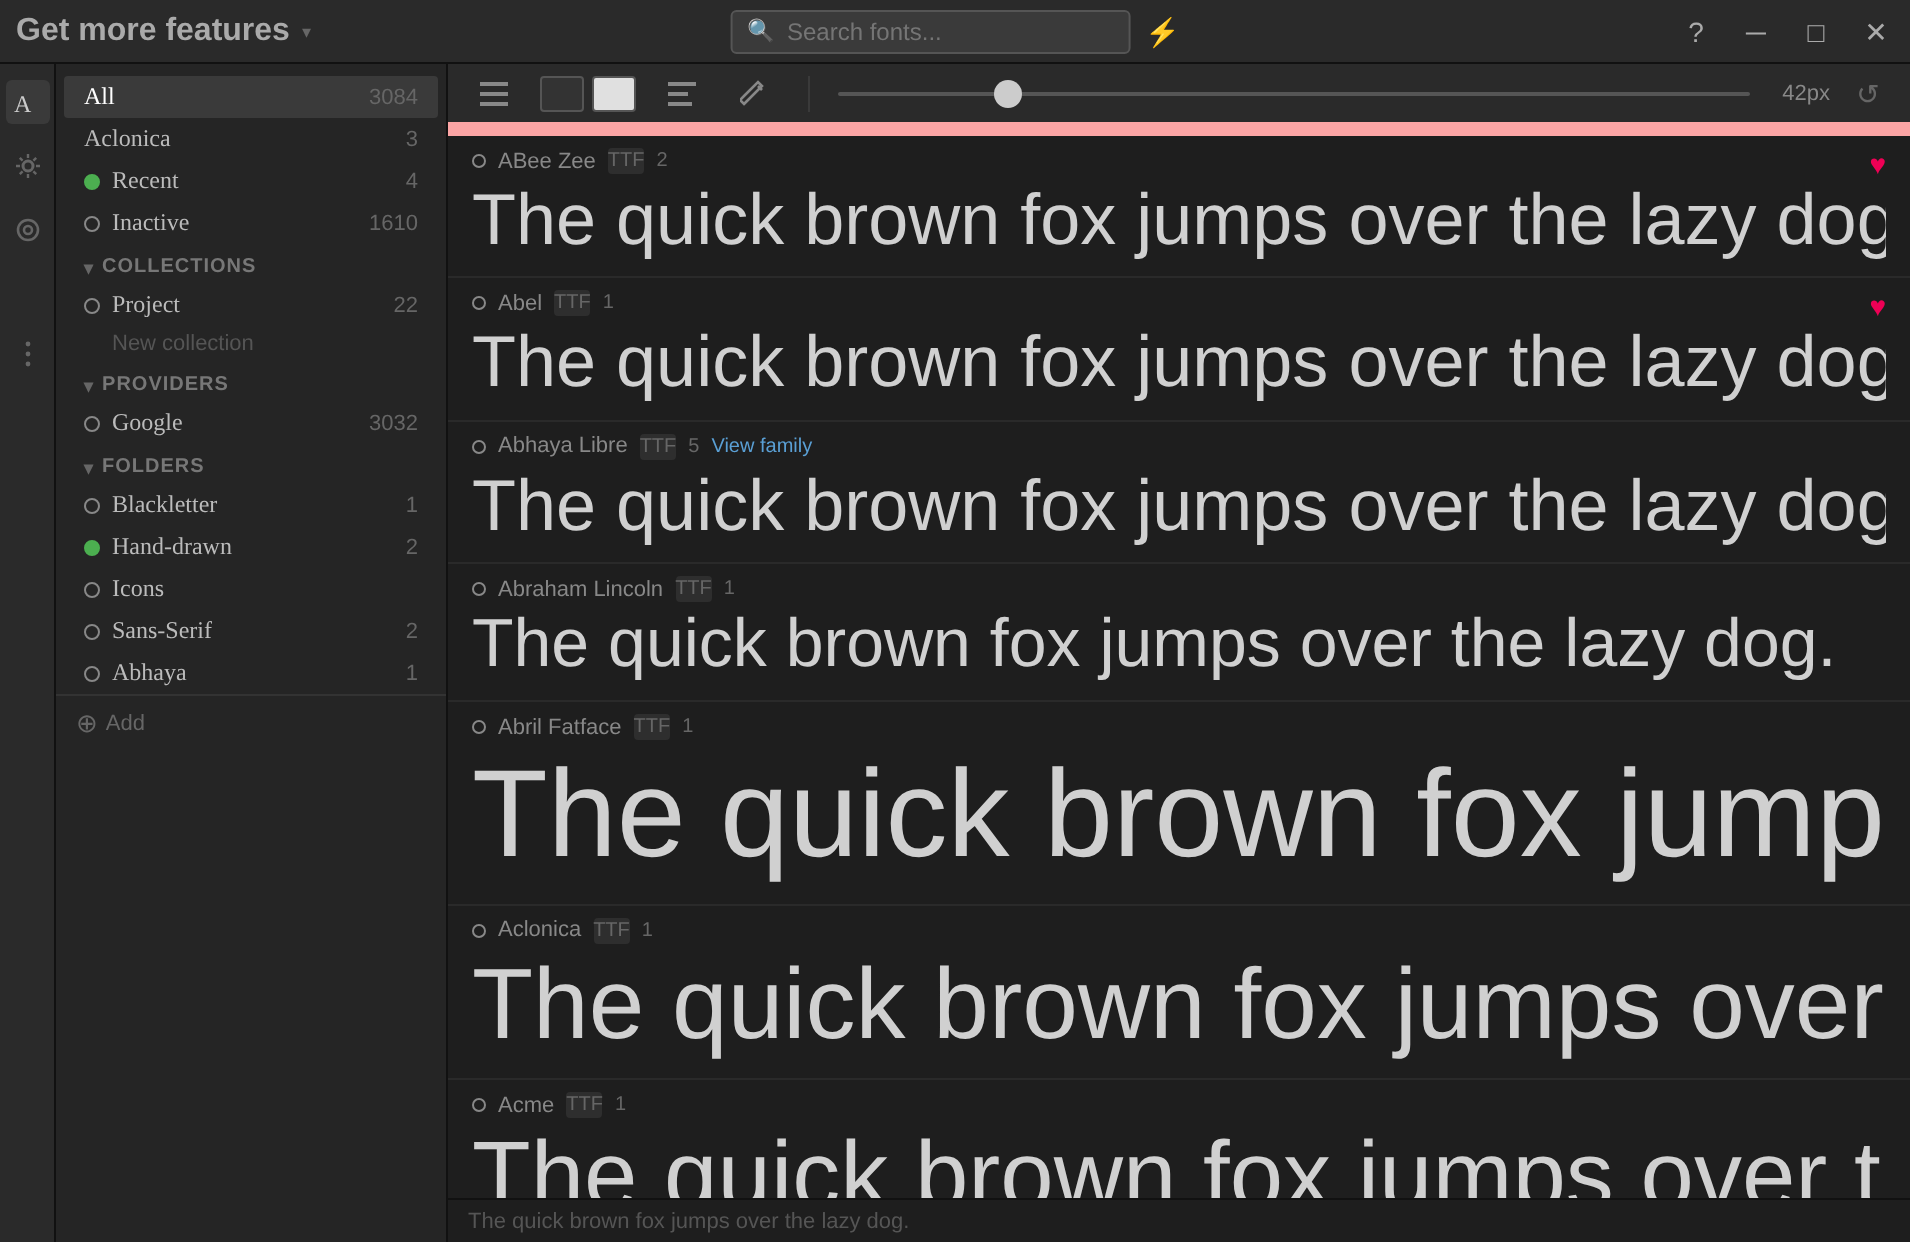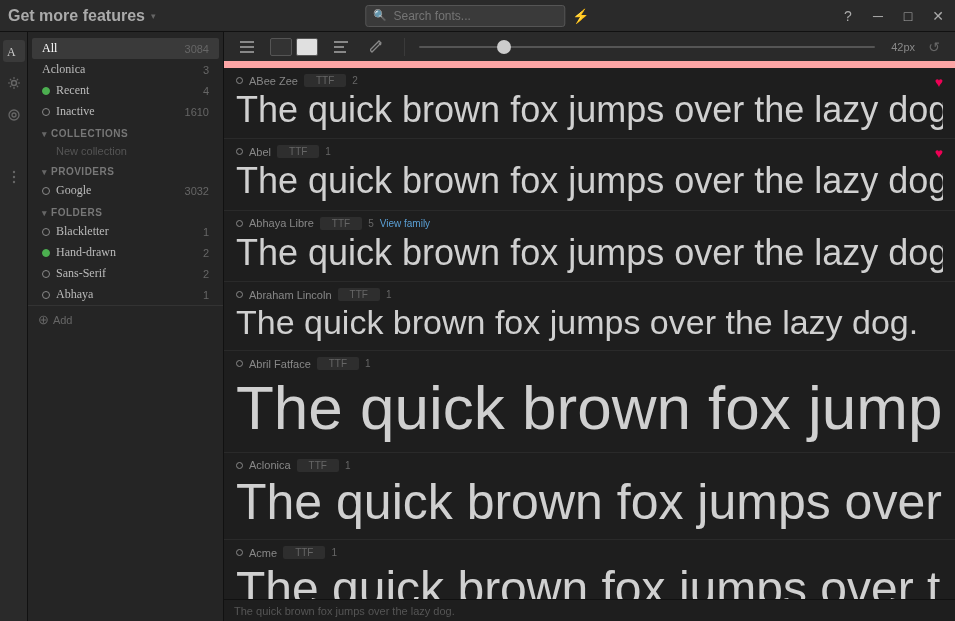--- a/index.html
+++ b/index.html
@@ -304,21 +304,21 @@
       margin-bottom: 2px;
     }
     .font-name {
       font-size: 11px;
       color: #888;
     }
     .font-tag {
       font-size: 10px;
       color: #666;
       background: #2e2e2e;
-      padding: 1px 12px;
+      padding: 1px 0;
       border-radius: 2px;
     }
     .font-count {
       font-size: 10px;
       color: #666;
     }
     .view-family {
       font-size: 10px;
       color: #5a9fd4;
       cursor: pointer;
@@ -461,20 +461,27 @@
           <span class="dot outline"></span>
           <span>Inactive</span>
         </span>
         <span class="sidebar-count">1610</span>
       </div>
 
       <div class="section-header">
         <span class="chevron">▾</span>
         <span>COLLECTIONS</span>
       </div>
+      <div class="sidebar-item">
+        <span class="sidebar-item-left">
+          <span class="dot outline"></span>
+          <span>Project</span>
+        </span>
+        <span class="sidebar-count">22</span>
+      </div>
       <div class="new-collection">New collection</div>
 
       <div class="section-header">
         <span class="chevron">▾</span>
         <span>PROVIDERS</span>
       </div>
       <div class="sidebar-item">
         <span class="sidebar-item-left">
           <span class="dot outline"></span>
           <span>Google</span>
@@ -492,20 +499,27 @@
           <span>Blackletter</span>
         </span>
         <span class="sidebar-count">1</span>
       </div>
       <div class="sidebar-item">
         <span class="sidebar-item-left">
           <span class="dot green"></span>
           <span>Hand-drawn</span>
         </span>
         <span class="sidebar-count">2</span>
+      </div>
+      <div class="sidebar-item">
+        <span class="sidebar-item-left">
+          <span class="dot outline"></span>
+          <span>Icons</span>
+        </span>
+        <span class="sidebar-count"></span>
       </div>
       <div class="sidebar-item">
         <span class="sidebar-item-left">
           <span class="dot outline"></span>
           <span>Sans-Serif</span>
         </span>
         <span class="sidebar-count">2</span>
       </div>
       <div class="sidebar-item">
         <span class="sidebar-item-left">

